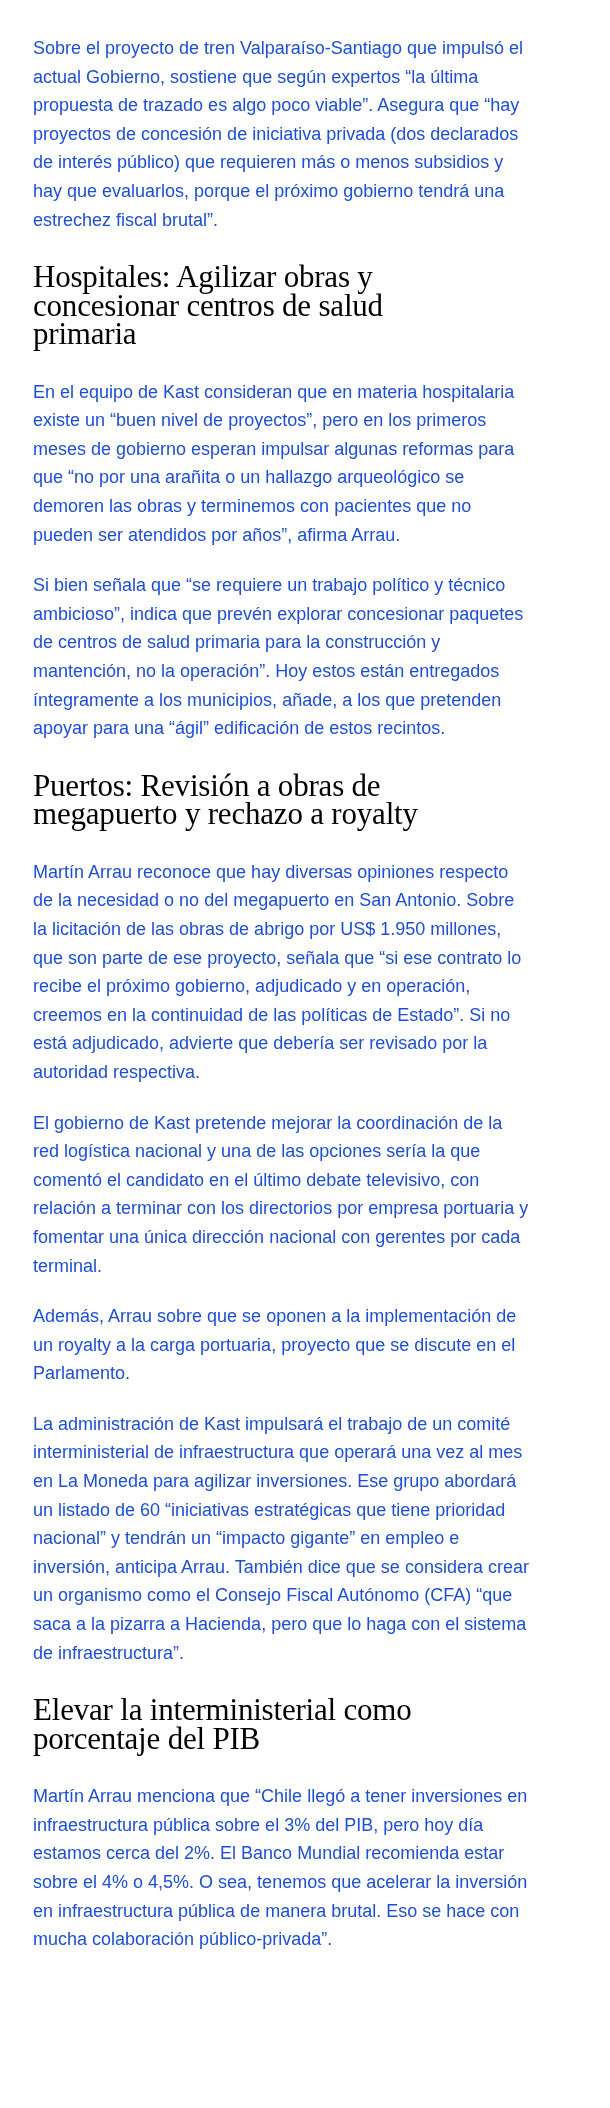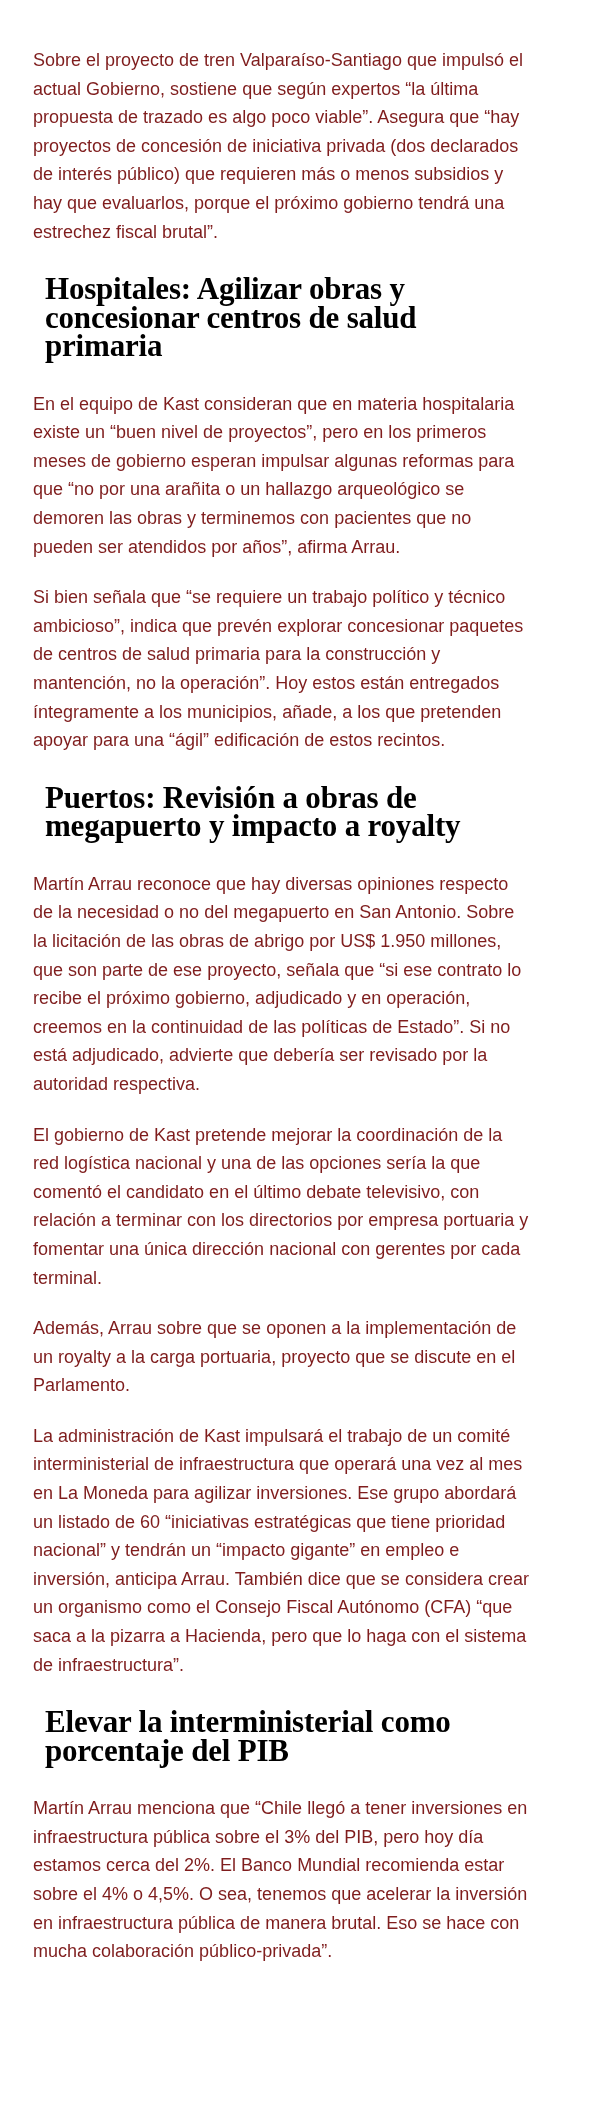--- a/index.html
+++ b/index.html
@@ -12,33 +12,33 @@
     width: 610px;
     height: 2108px;
     box-sizing: border-box;
     padding: 30px 23px 0 33px;
     background: #ffffff;
     color: #000000;
     font-family: "Liberation Sans", "DejaVu Sans", sans-serif;
     overflow: hidden;
   }
   .article p {
-    margin: 16px 0 22px 0;
+    margin: 4px 0 22px 0;
     font-size: 18px;
     line-height: 28.6px;
     font-weight: 400;
     white-space: pre-line;
-    color: #7f1d1d;
+    color: #1d4ed8;
   }
   .article h2 {
-    margin: 29px 12px;
+    margin: 29px 0;
     font-family: "Liberation Serif", "DejaVu Serif", serif;
     font-size: 31px;
     line-height: 28.5px;
-    font-weight: 700;
+    font-weight: 400;
     letter-spacing: -0.2px;
     white-space: pre-line;
     color: #000000;
   }
 </style>
 </head>
 <body>
 
 <main class="article">
 
@@ -62,21 +62,21 @@
 pueden ser atendidos por años”, afirma Arrau.</p>
 
   <p>Si bien señala que “se requiere un trabajo político y técnico
 ambicioso”, indica que prevén explorar concesionar paquetes
 de centros de salud primaria para la construcción y
 mantención, no la operación”. Hoy estos están entregados
 íntegramente a los municipios, añade, a los que pretenden
 apoyar para una “ágil” edificación de estos recintos.</p>
 
   <h2>Puertos: Revisión a obras de
-megapuerto y impacto a royalty</h2>
+megapuerto y rechazo a royalty</h2>
 
   <p>Martín Arrau reconoce que hay diversas opiniones respecto
 de la necesidad o no del megapuerto en San Antonio. Sobre
 la licitación de las obras de abrigo por US$ 1.950 millones,
 que son parte de ese proyecto, señala que “si ese contrato lo
 recibe el próximo gobierno, adjudicado y en operación,
 creemos en la continuidad de las políticas de Estado”. Si no
 está adjudicado, advierte que debería ser revisado por la
 autoridad respectiva.</p>
 

